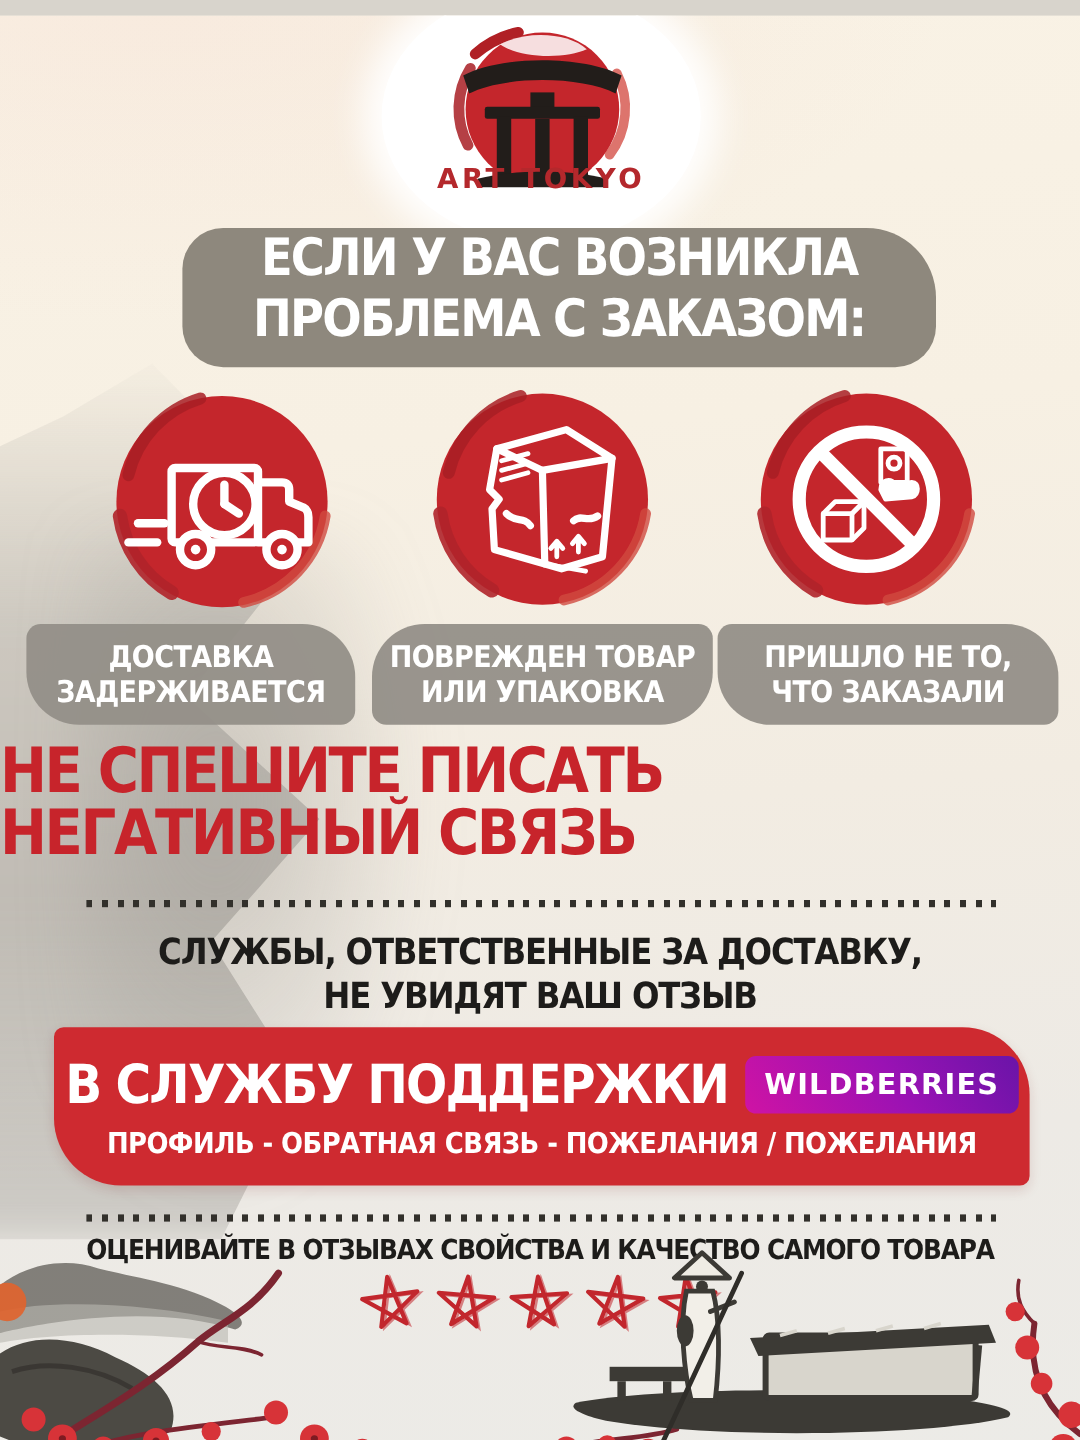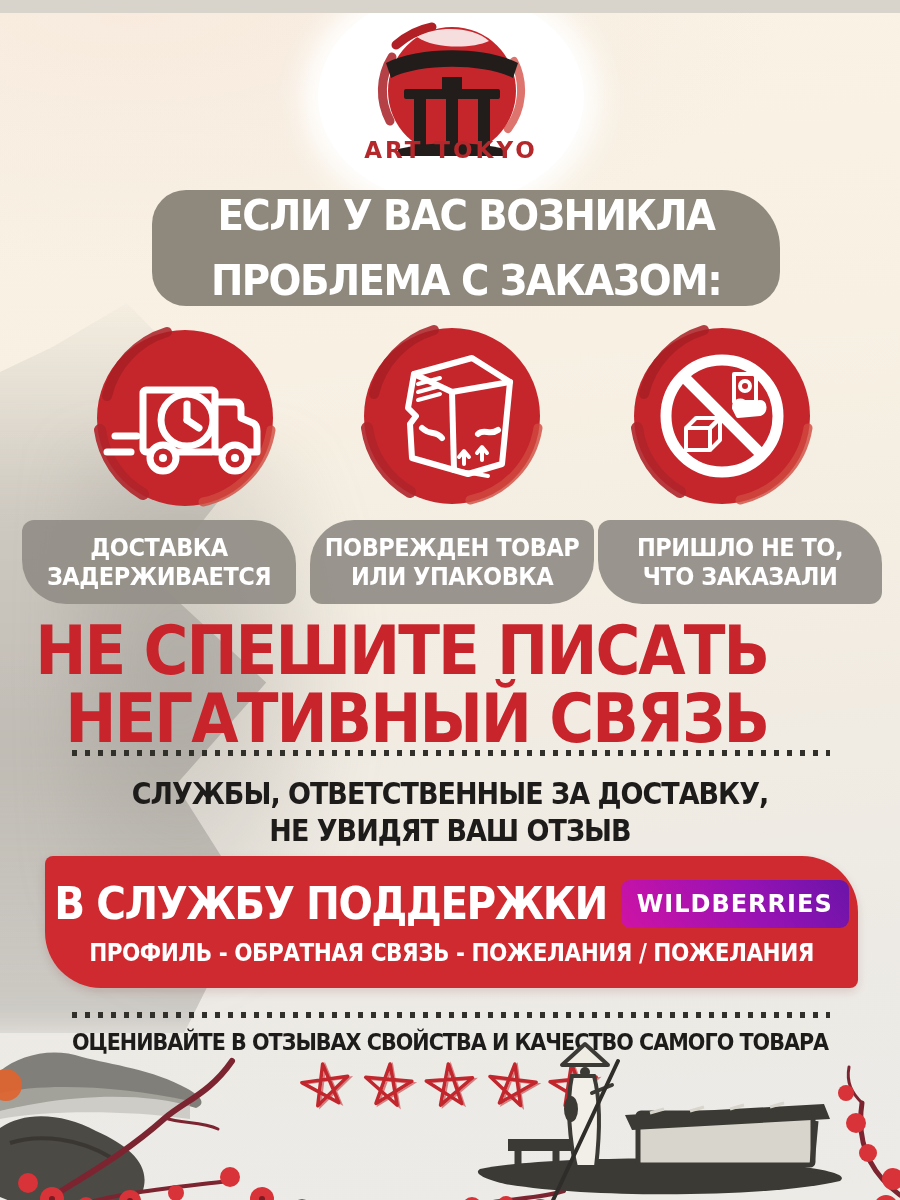--- a/index.html
+++ b/index.html
@@ -17,35 +17,35 @@
   .mountain2{position:absolute;left:60px;top:430px;width:300px;height:560px;filter:blur(24px);
     background:radial-gradient(ellipse at 40% 40%,rgba(150,147,141,.45),transparent 70%);}
   
   .halo{position:absolute;left:318px;top:-22px;width:266px;height:212px;border-radius:50%;
     background:#ffffff;box-shadow:0 0 28px 16px rgba(255,255,255,.95);}
   .logo-svg{position:absolute;left:362px;top:4px;}
   .brand-name{position:absolute;left:322px;top:124px;width:258px;text-align:center;
     font-size:23px;font-weight:800;letter-spacing:3px;color:#b4282c;}
   
   .hdr{position:absolute;left:152px;top:177px;width:628px;height:116px;background:#8e887d;
-    border-radius:34px 58px 34px 34px;display:flex;flex-direction:column;justify-content:space-between;
+    border-radius:34px 58px 34px 34px;display:flex;flex-direction:column;justify-content:flex-start;
     text-align:center;color:#fff;font-weight:800;font-size:43px;line-height:1.18;letter-spacing:-1.5px;font-stretch:condensed;}
   
   .pcircle{position:absolute;width:200px;height:200px;}
   .pc1{left:85px;top:305px;} .pc2{left:352px;top:303px;} .pc3{left:622px;top:303px;}
   
   .plabel{position:absolute;top:507px;height:84px;background:rgba(148,143,136,.95);color:#fff;
     display:flex;flex-direction:column;justify-content:center;text-align:center;
     font-size:25px;font-weight:800;line-height:1.18;letter-spacing:-0.5px;font-stretch:condensed;}
   .pl1{left:22px;width:274px;border-radius:12px 44px 12px 44px;}
   .pl2{left:310px;width:284px;border-radius:44px 12px 44px 12px;}
   .pl3{left:598px;width:284px;border-radius:12px 44px 12px 44px;}
   
-  .warning{position:absolute;left:0;top:604px;width:768px;text-align:right;color:#c7242b;
-    font-size:68px;font-weight:800;line-height:1.0;letter-spacing:-2px;font-stretch:condensed;}
+  .warning{position:absolute;left:0;top:604px;width:768px;text-align:left;color:#c7242b;
+    font-size:52px;font-weight:800;line-height:1.0;letter-spacing:-2px;font-stretch:condensed;}
   
   .dots{position:absolute;left:72px;width:758px;height:6px;
     background:repeating-linear-gradient(to right,#32302b 0 5px,transparent 5px 13px);}
   .d1{top:737px;} .d2{top:999px;}
   
   .note{position:absolute;left:0;top:763px;width:900px;text-align:center;color:#1d1c1a;
     font-size:30px;font-weight:800;line-height:1.22;letter-spacing:-1px;font-stretch:condensed;}
   
   .support{position:absolute;left:45px;top:843px;width:813px;height:132px;background:#ce2a30;
     border-radius:8px 56px 8px 56px;display:flex;flex-direction:column;align-items:center;justify-content:center;gap:9px;

